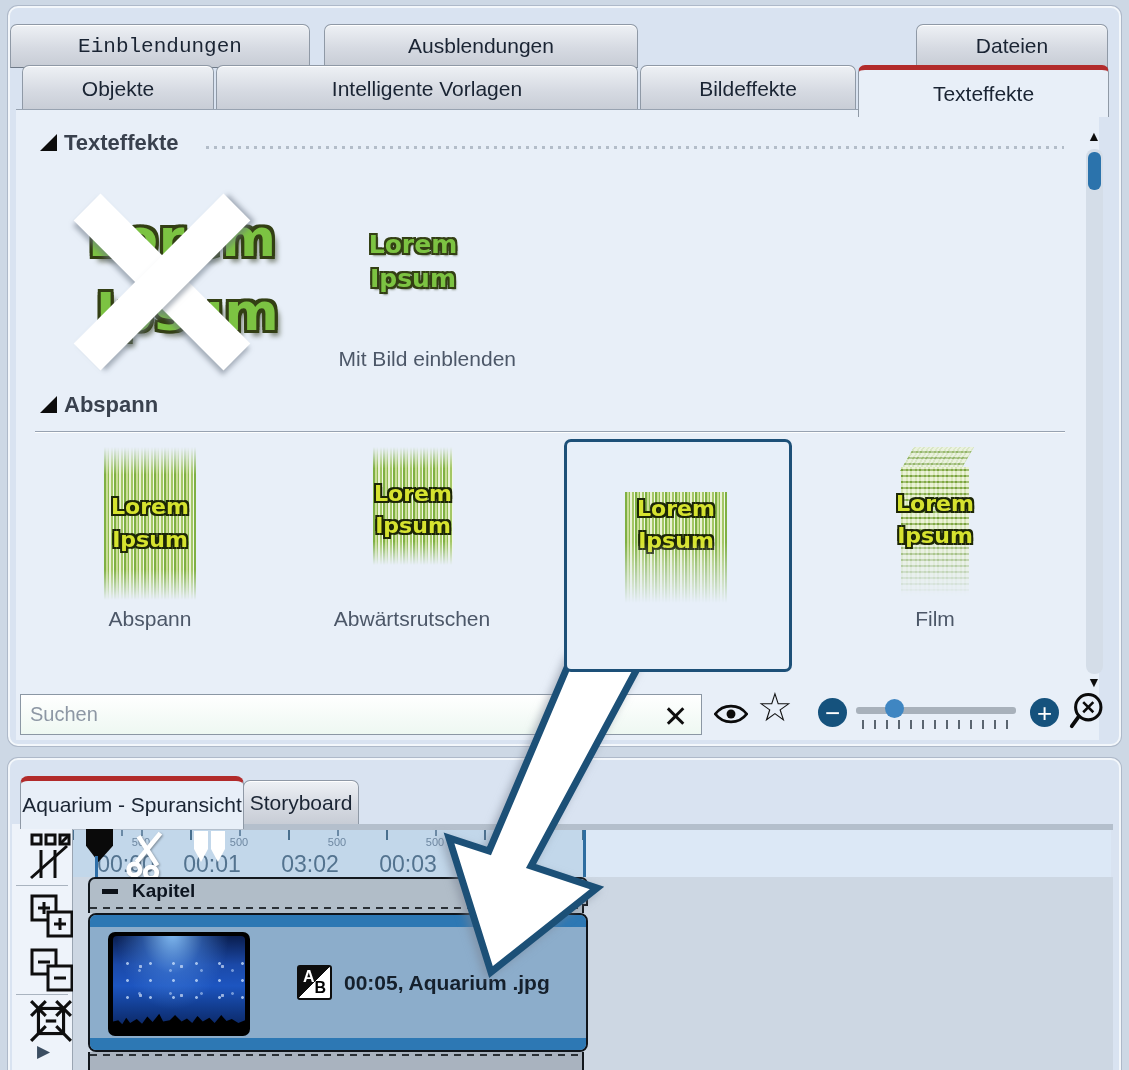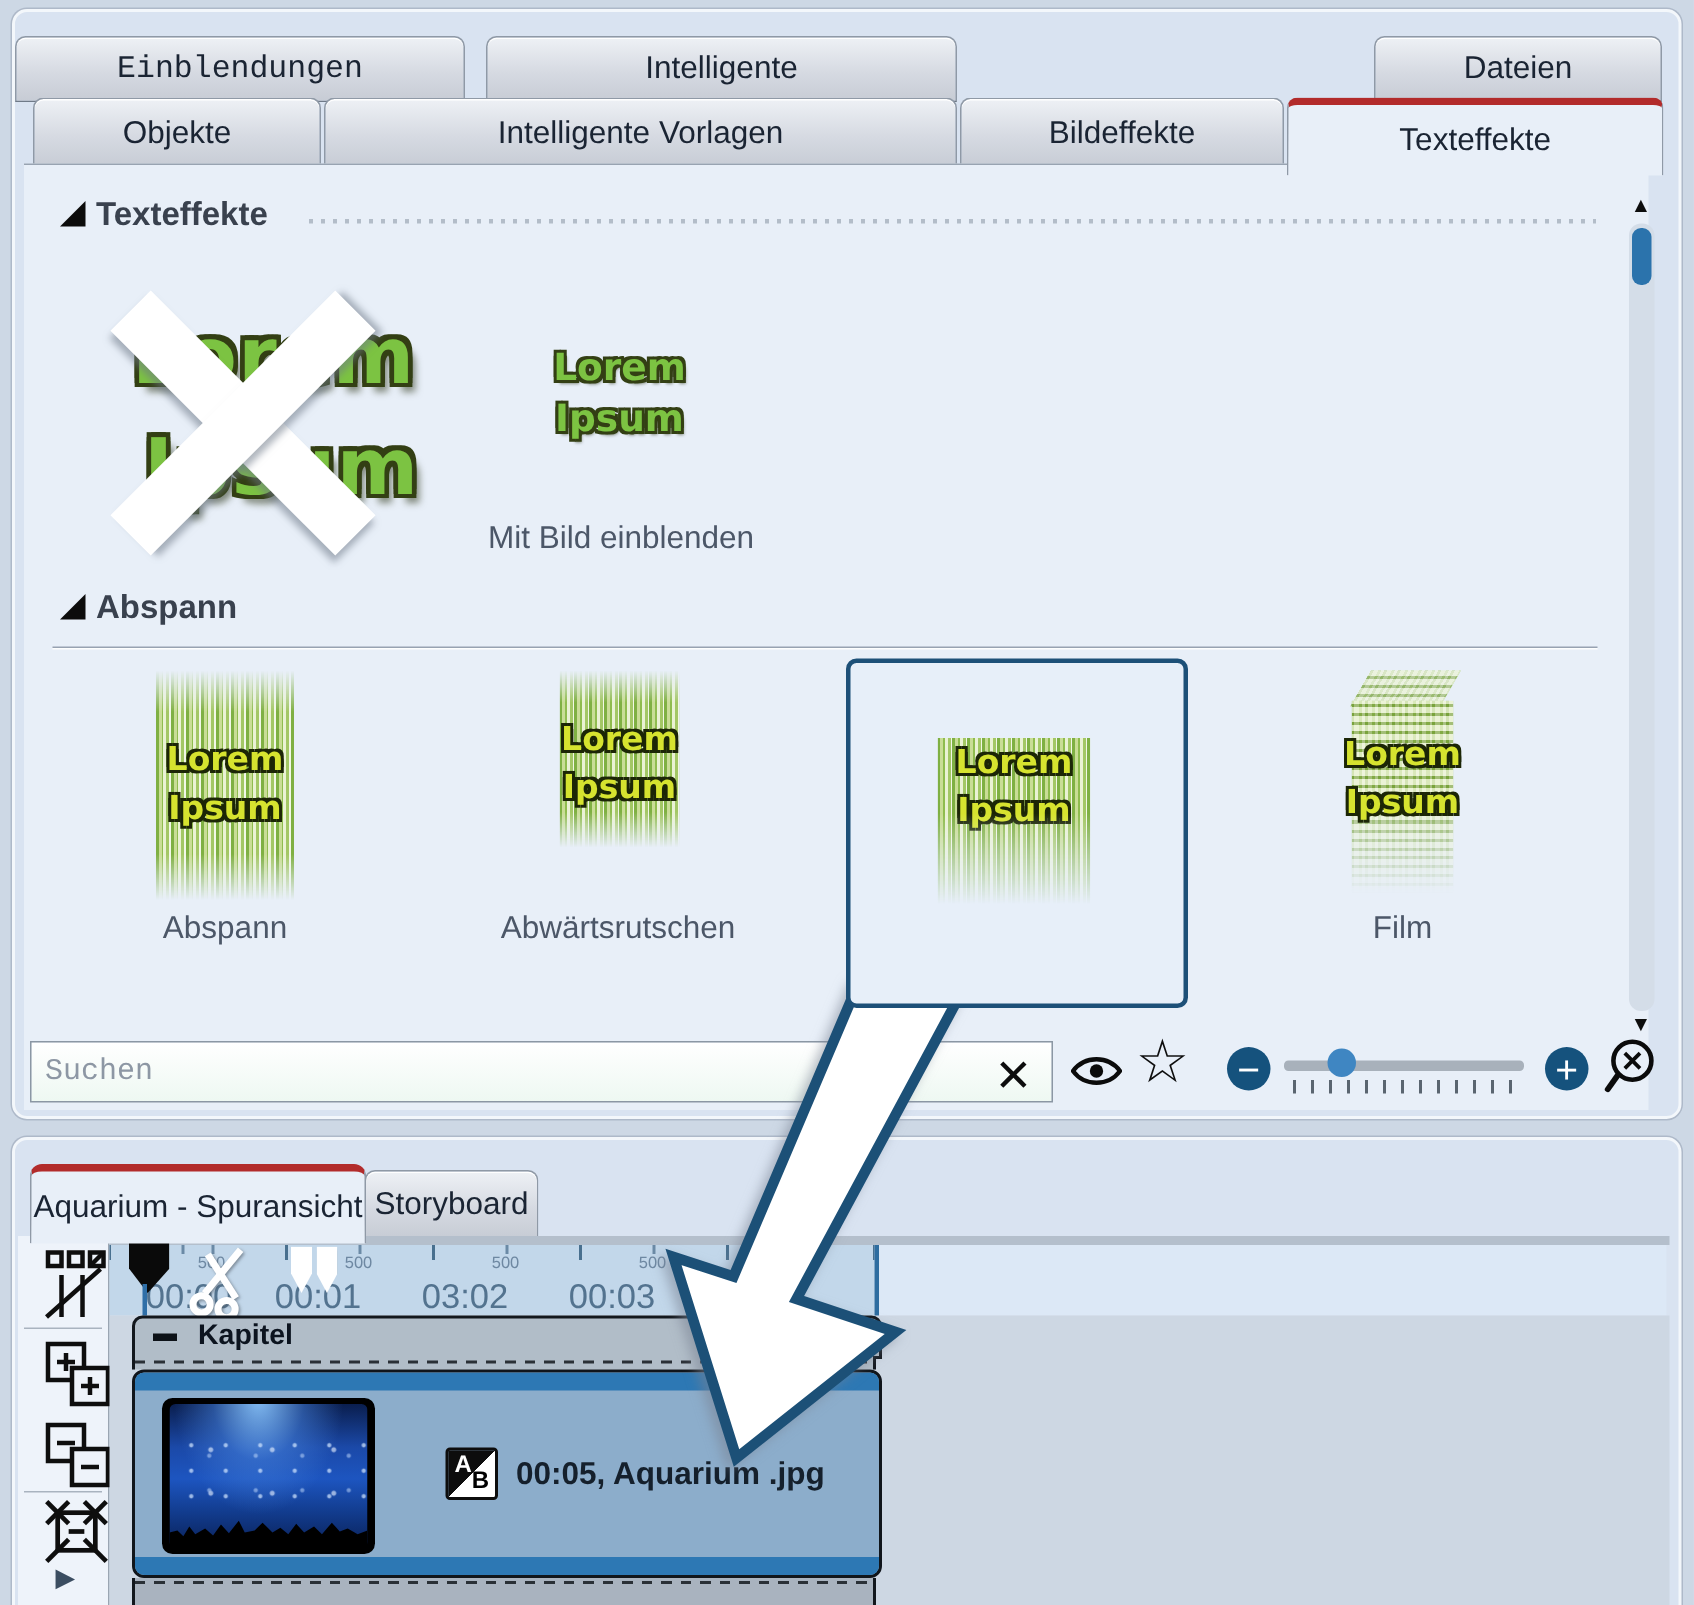--- a/index.html
+++ b/index.html
@@ -50,21 +50,21 @@
   .fx-label{position:absolute;font-size:21px;color:#4c5768;text-align:center;}
   .sel-box{position:absolute;left:564px;top:439px;width:222px;height:227px;
     background:#e7eff9;border:3px solid #1d5078;border-radius:7px;z-index:60;}
   
   .sb-track{position:absolute;background:#d4dde8;border-radius:8px;}
   .sb-thumb{position:absolute;background:#2b73ac;border-radius:6px;}
   .sb-arrow{position:absolute;font-size:14px;color:#b7c1cd;}
   
   #search-input{position:absolute;left:20px;top:694px;width:682px;height:41px;
     box-sizing:border-box;border:1px solid #8b97a4;font-size:20px;color:#1c2630;
-    background:linear-gradient(#ffffff,#eef8f2);padding:0 36px 0 9px;outline:none;font-family:Liberation Mono, monospace;}
+    background:linear-gradient(#ffffff,#eef8f2);padding:0 36px 0 9px;outline:none;}
   #search-input::placeholder{color:#8d97a4;}
   .glyph{position:absolute;color:#0d0d0d;}
   .roundbtn{position:absolute;width:29px;height:29px;border-radius:50%;background:#15527d;
     color:#ffffff;display:flex;align-items:center;justify-content:center;
     font-size:26px;line-height:26px;}
   .slider-track{position:absolute;left:856px;top:707px;width:160px;height:7px;
     background:#a8b1bb;border-radius:3px;}
   .slider-thumb{position:absolute;left:885px;top:699px;width:19px;height:19px;
     border-radius:50%;background:#3f86c2;}
   .slider-ticks{position:absolute;left:862px;top:720px;width:152px;height:9px;
@@ -128,21 +128,21 @@
   #drag-arrow{position:absolute;left:0;top:0;z-index:50;pointer-events:none;}
 </style>
 </head>
 <body>
 
 <div id="screen">
 
   <div class="panel" style="left:8px;top:6px;width:1109px;height:736px;"></div>
 
   <div class="tab" style="left:10px;top:24px;width:298px;height:42px;font-family:Liberation Mono, monospace;">Einblendungen</div>
-  <div class="tab" style="left:324px;top:24px;width:312px;height:42px;">Intelligente</div>
+  <div class="tab" style="left:324px;top:24px;width:312px;height:42px;">Ausblendungen</div>
   <div class="tab" style="left:916px;top:24px;width:190px;height:42px;">Dateien</div>
 
   <div class="tab" style="left:22px;top:65px;width:190px;height:45px;">Objekte</div>
   <div class="tab" style="left:216px;top:65px;width:420px;height:45px;">Intelligente Vorlagen</div>
   <div class="tab" style="left:640px;top:65px;width:214px;height:45px;">Bildeffekte</div>
   <div class="tab active" style="left:858px;top:65px;width:249px;height:47px;">Texteffekte</div>
 
   <div id="fx-content"></div>
 
   <div class="tri" style="left:40px;top:134px;"></div>
@@ -153,21 +153,21 @@
     <div class="lorem lorem-big" style="left:18px;top:8px;">Lorem</div>
     <div class="lorem lorem-big" style="left:26px;top:82px;">Ipsum</div>
     <div class="xbar" style="left:-14px;top:63px;transform:rotate(45deg);"></div>
     <div class="xbar" style="left:-14px;top:63px;transform:rotate(-45deg);"></div>
   </div>
 
   <div class="abs" style="left:337px;top:228px;width:152px;height:110px;">
     <div class="lorem lorem-med" style="left:0;top:2px;">Lorem</div>
     <div class="lorem lorem-med" style="left:0;top:36px;">Ipsum</div>
   </div>
-  <div class="fx-label" style="left:300px;top:347px;width:228px;">Mit Bild einblenden</div>
+  <div class="fx-label" style="left:288px;top:347px;width:228px;text-align:right;">Mit Bild einblenden</div>
 
   <div class="tri" style="left:40px;top:396px;"></div>
   <div class="sechead" style="left:64px;top:392px;">Abspann</div>
   <div class="solidline" style="left:35px;top:431px;width:1030px;"></div>
 
   <div class="abs stripes fade-both" style="left:104px;top:447px;width:92px;height:153px;">
     <div class="lorem lorem-thumb" style="left:0;top:47px;">Lorem</div>
     <div class="lorem lorem-thumb" style="left:0;top:80px;">Ipsum</div>
   </div>
   <div class="fx-label" style="left:70px;top:607px;width:160px;">Abspann</div>

